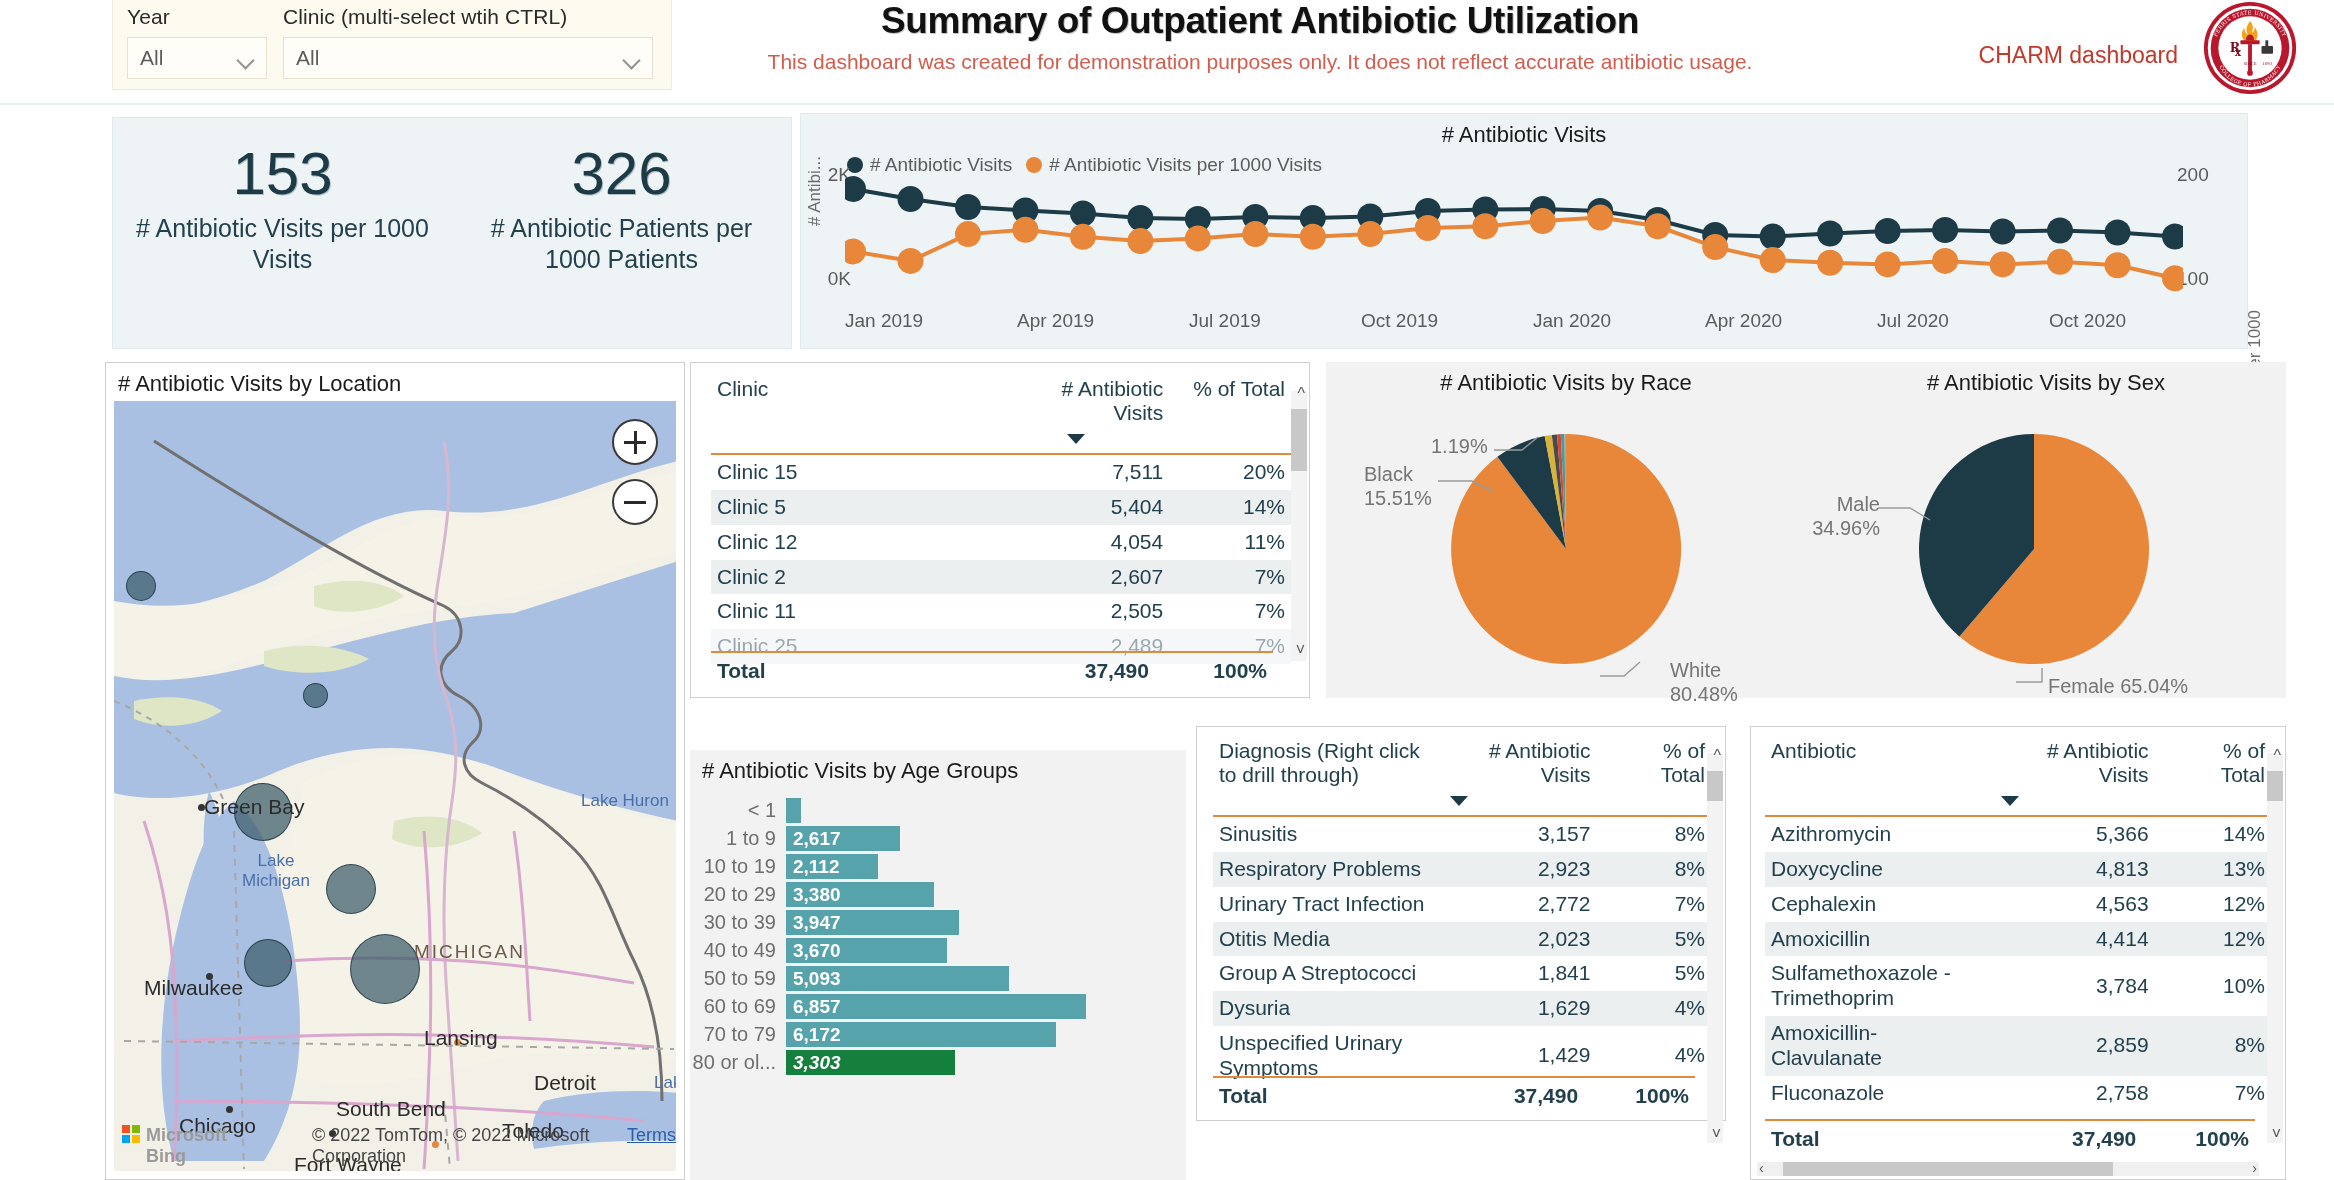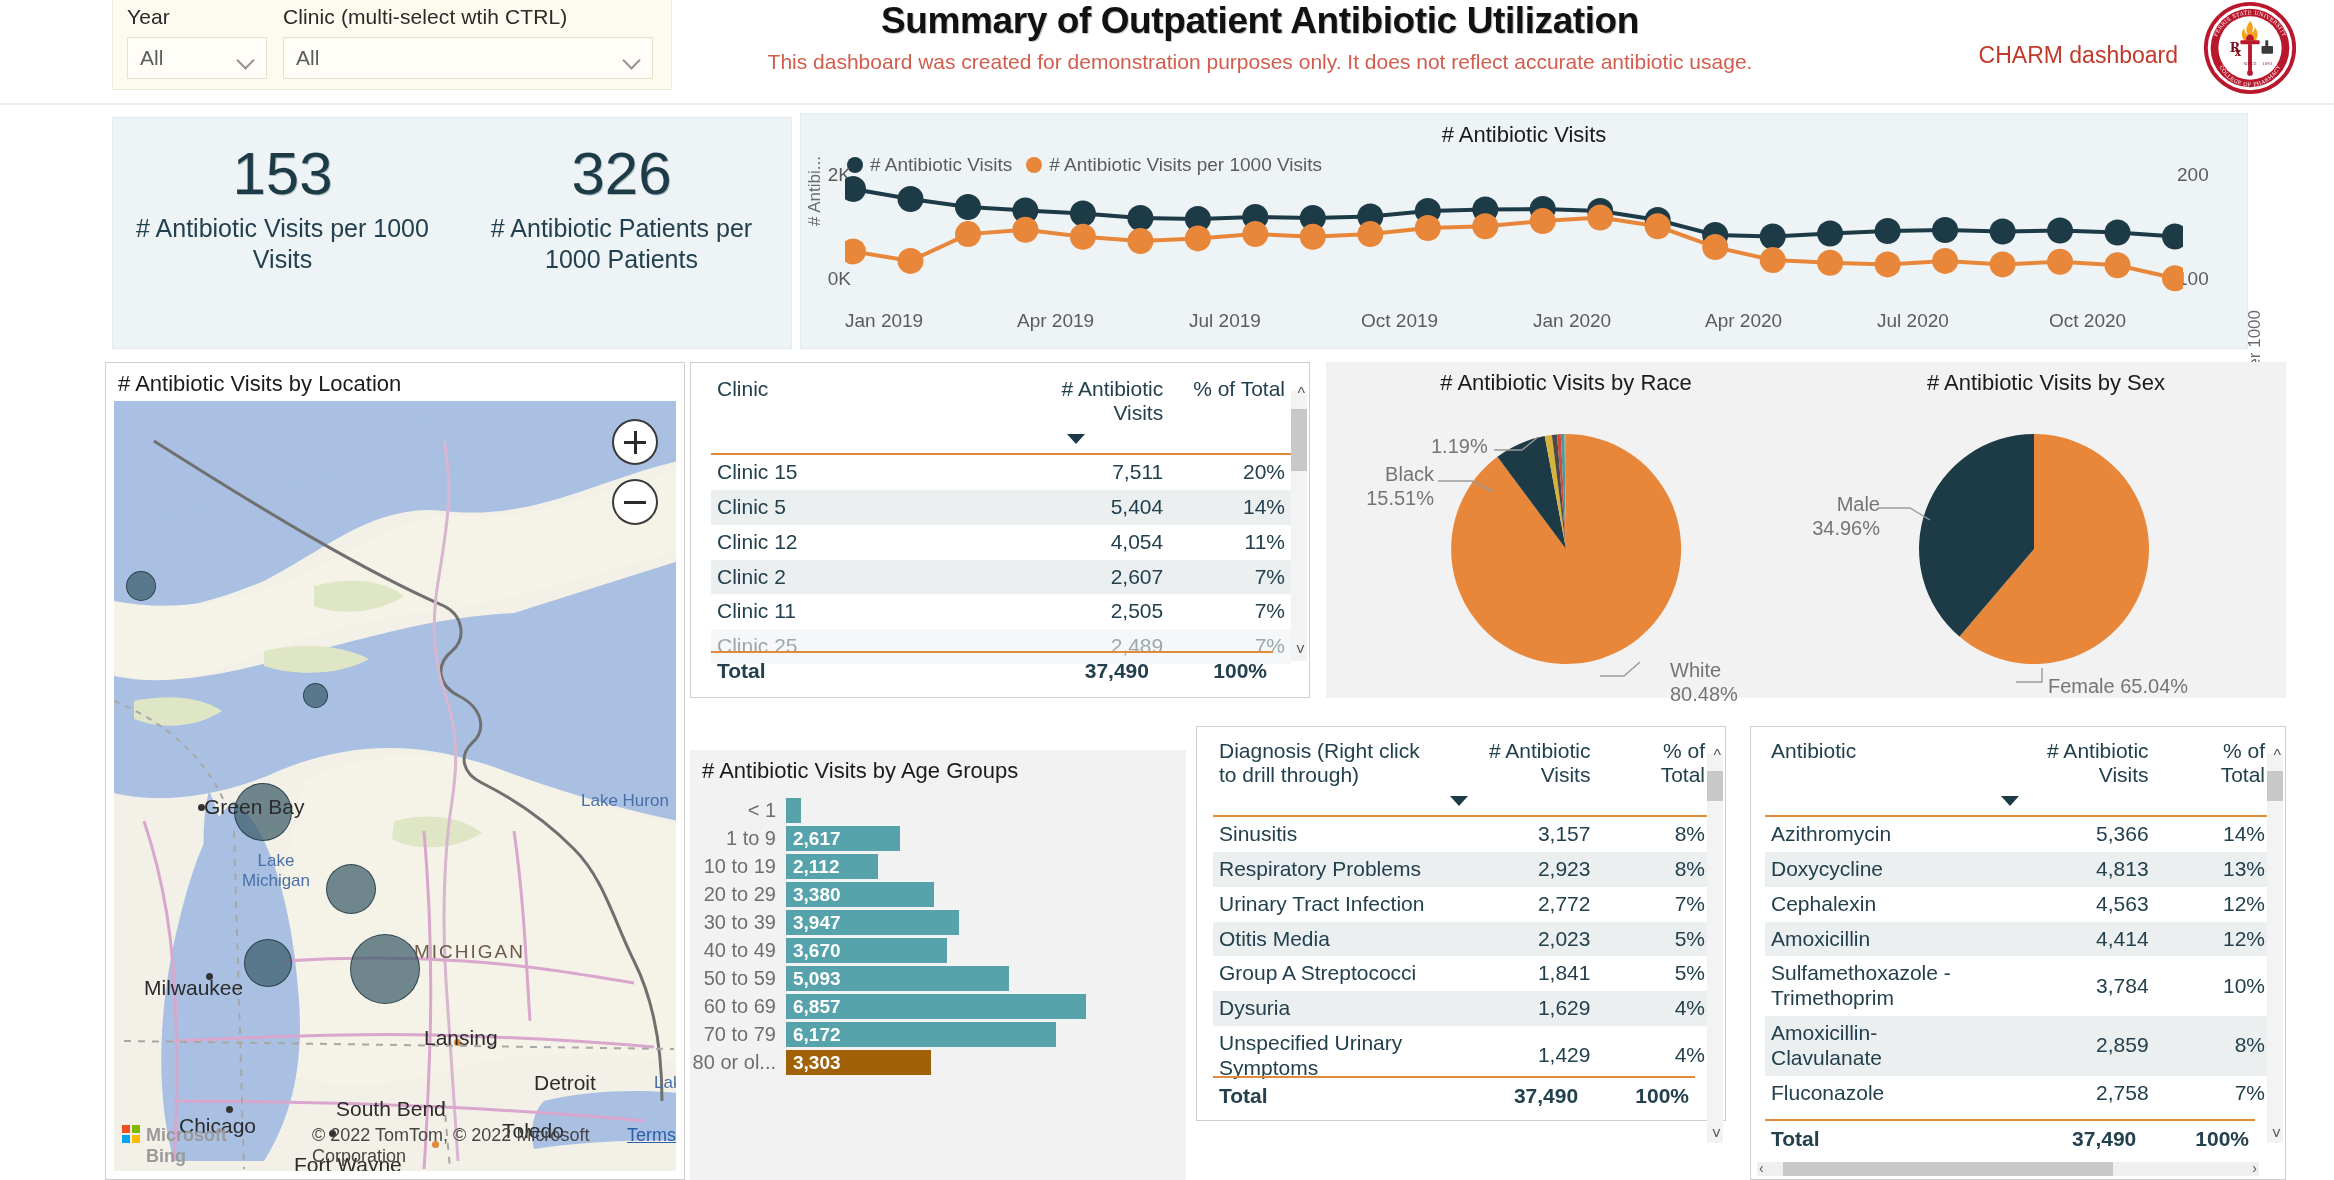--- a/index.html
+++ b/index.html
@@ -502,21 +502,21 @@
           <path d="M0 0 L-14.2 -114.1 A115 115 0 0 1 -9.0 -114.6 Z" fill="#4a4a4a"></path>
           <path d="M0 0 L-9.0 -114.6 A115 115 0 0 1 -5.2 -114.9 Z" fill="#d04a3a"></path>
           <path d="M0 0 L-5.2 -114.9 A115 115 0 0 1 -1.5 -115 Z" fill="#4a9a9a"></path>
           <path d="M0 0 L-1.5 -115 A115 115 0 0 1 0 -115 Z" fill="#8fb0b0"></path>
         </g>
         <path d="M168 46 L196 46 L212 33" fill="none" stroke="#9a9a9a" stroke-width="1.4"></path>
         <path d="M112 77 L146 77 L168 88" fill="none" stroke="#9a9a9a" stroke-width="1.4"></path>
         <path d="M274 272 L298 272 L314 258" fill="none" stroke="#9a9a9a" stroke-width="1.4"></path>
       </svg>
       <div class="pie-label" style="left:105px; top:72px;">1.19%</div>
-      <div class="pie-label" style="left:30px; top:100px; text-align:right; width:78px;">
+      <div class="pie-label" style="left:38px; top:100px; text-align:left; width:78px;">
         <div>Black</div>
         <div>15.51%</div>
       </div>
       <div class="pie-label" style="left:344px; top:296px;">
         <div>White</div>
         <div>80.48%</div>
       </div>
     </div>
 
     <div class="demo-half" style="left:480px; width:480px;">
@@ -591,21 +591,21 @@
           </div>
         </div>
         <div class="age-row">
           <div class="age-cat">70 to 79</div>
           <div class="age-bar" style="background: rgb(87, 163, 171); width: 270px;">
             <span class="age-val">6,172</span>
           </div>
         </div>
         <div class="age-row">
           <div class="age-cat">80 or ol...</div>
-          <div class="age-bar" style="background: #a16207; width: 145px;">
+          <div class="age-bar" style="background: #15803d; width: 169px; font-style: italic;">
             <span class="age-val">3,303</span>
           </div>
         </div>
       </div>
   </div>
 
   <div class="panel diag-card">
     <div class="diag-wrap">
       <table class="tbl">
         <thead>

